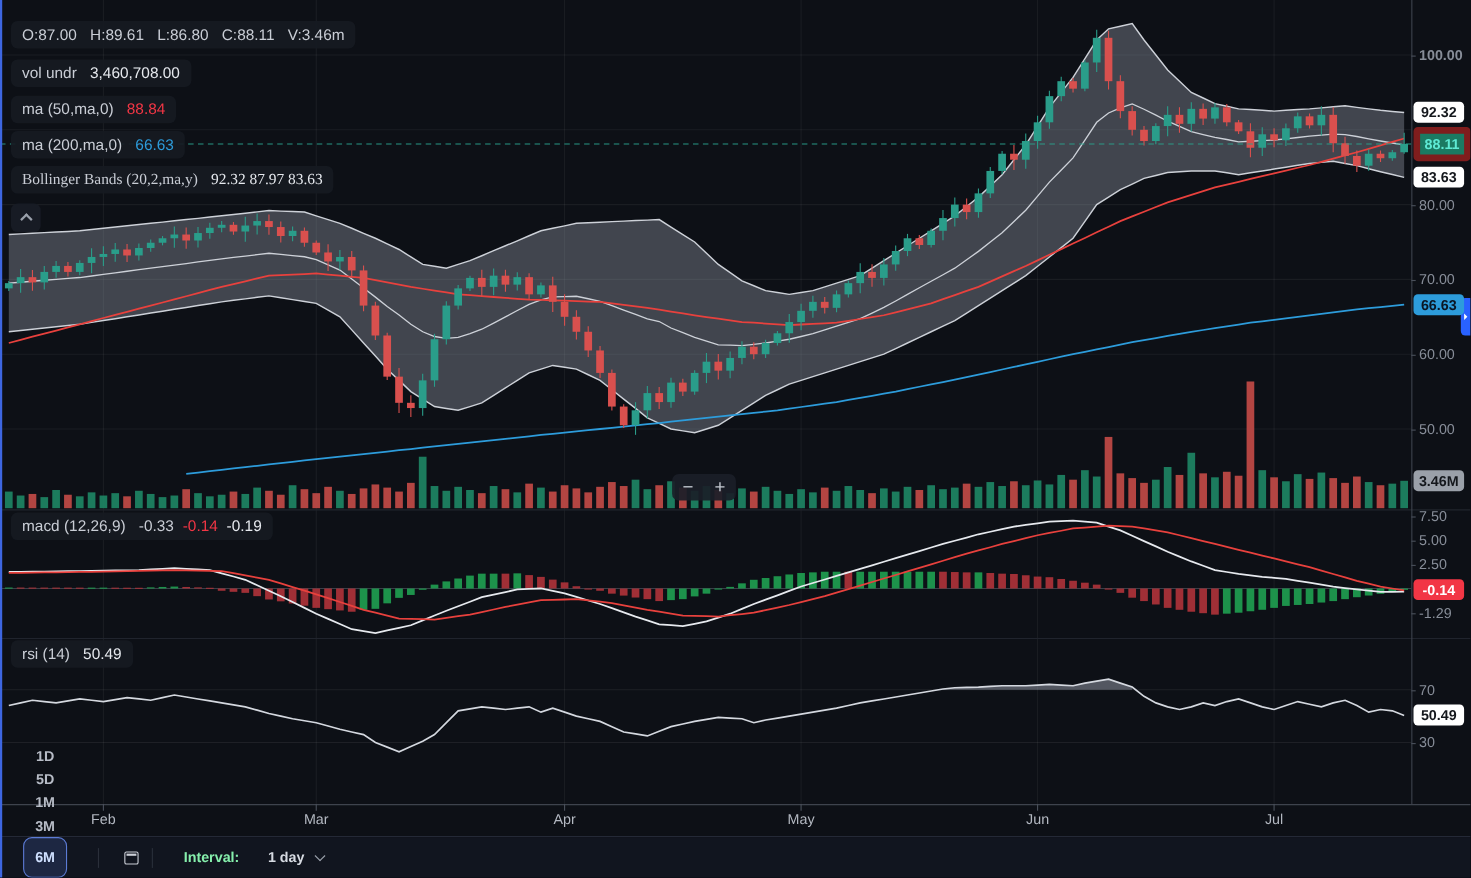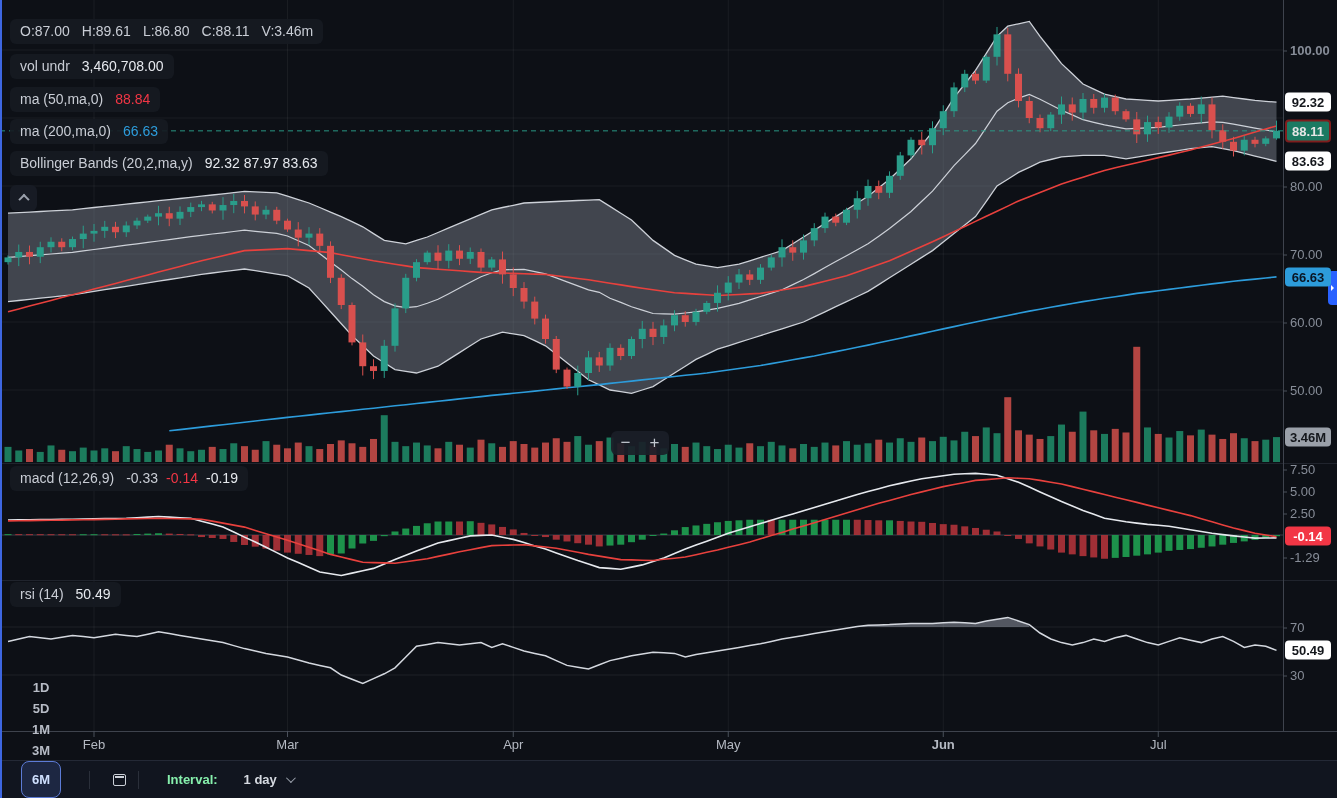--- a/index.html
+++ b/index.html
@@ -26,21 +26,21 @@
   
   .axis-tick { position:absolute; left:1290px; transform:translateY(-50%); color:#878d98;
                font-size:13px; z-index:3; }
   .axis-tick::before { content:""; position:absolute; left:-7px; top:50%; width:4px; height:1px; background:#4a505b; }
   .badge { position:absolute; left:1285px; transform:translateY(-50%); min-width:46px; text-align:center;
            font-size:13px; font-weight:600; border-radius:4px; padding:2px 4px; z-index:4; }
   .badge.white { background:#ffffff; color:#14171c; }
   .badge.blue  { background:#2d9cdb; color:#0a1624; }
   .badge.gray  { background:#9aa0a9; color:#14171c; }
   .badge.red   { background:#f23645; color:#ffffff; }
-  .badge.current { background:#1b7a62; color:#e5e5e5; border:2px solid #7f1d1d; }
+  .badge.current { background:#1b7a62; color:#5eead4; border:6px solid #7f1d1d; }
 
   .month { position:absolute; top:737px; transform:translateX(-50%); color:#b4b9c2; font-size:13px; z-index:3; }
 
   
   .collapse-btn { position:absolute; left:10px; top:185px; width:27px; height:26px; background:#171b24;
                   border-radius:6px; display:flex; align-items:center; justify-content:center; z-index:3; cursor:pointer; }
   .chev-up { width:8px; height:8px; border-left:2px solid #9aa0ab; border-top:2px solid #9aa0ab;
              transform:rotate(45deg) translate(1px,1px); }
 
   
@@ -595,21 +595,21 @@
     <div class="pill" style="left:10px; top:19px;" id="ohlc-row"><span>O:87.00</span><span class="gap">H:89.61</span><span class="gap">L:86.80</span><span class="gap">C:88.11</span><span class="gap">V:3.46m</span></div>
     <div class="pill" style="left:10px; top:54px;">
       <span>vol undr</span><span class="gap v-light">3,460,708.00</span>
     </div>
     <div class="pill" style="left:10px; top:87px;">
       <span>ma (50,ma,0)</span><span class="gap v-red">88.84</span>
     </div>
     <div class="pill" style="left:10px; top:119px;">
       <span>ma (200,ma,0)</span><span class="gap v-blue">66.63</span>
     </div>
-    <div class="pill" style="left:10px; top:151px;">
+    <div class="pill" style="left:10px; top:151px;font-family:Liberation Serif, serif;">
       <span>Bollinger Bands (20,2,ma,y)</span><span class="gap v-light">92.32 87.97 83.63</span>
     </div>
     <div class="pill" style="left:10px; top:466px;">
       <span>macd (12,26,9)</span><span class="gap v-dim">-0.33</span><span class="gap-s v-red">-0.14</span><span class="gap-s v-light">-0.19</span>
     </div>
     <div class="pill" style="left:10px; top:582px;">
       <span>rsi (14)</span><span class="gap v-light">50.49</span>
     </div>
 
     <div class="collapse-btn">
@@ -643,21 +643,21 @@
         <div class="badge blue" style="top: 276.916px;">66.63</div>
         <div class="badge gray" style="top: 437.088px;">3.46M</div>
         <div class="badge red" style="top: 536.232px;">-0.14</div>
         <div class="badge white" style="top: 650.412px;">50.49</div>
       </div>
     <div id="time-layer">
         <div class="month" style="left: 94px;">Feb</div>
         <div class="month" style="left: 287.5px;">Mar</div>
         <div class="month" style="left: 513.25px;">Apr</div>
         <div class="month" style="left: 728.25px;">May</div>
-        <div class="month" style="left: 943.25px; font-weight: bold;">Jun</div>
+        <div class="month" style="left: 943.25px;">Jun</div>
         <div class="month" style="left: 1158.25px;">Jul</div>
       </div>
   </div>
 
   <div class="toolbar">
     <div id="ranges" style="display:flex;align-items:center;flex-direction:column;">
         <span class="range">1D</span>
         <span class="range">5D</span>
         <span class="range">1M</span>
         <span class="range">3M</span>

